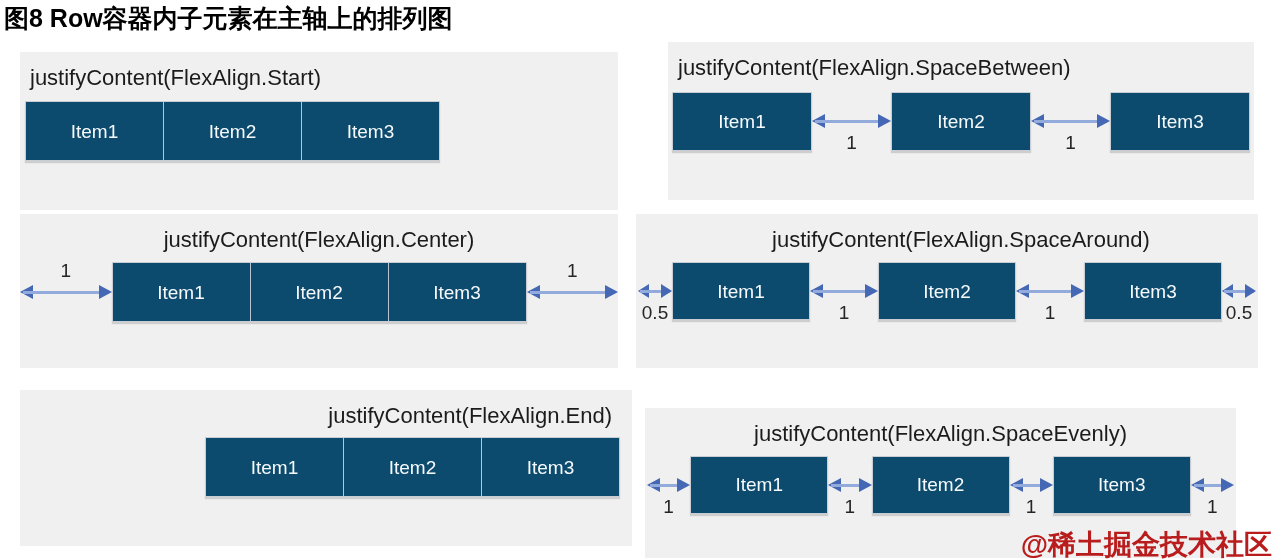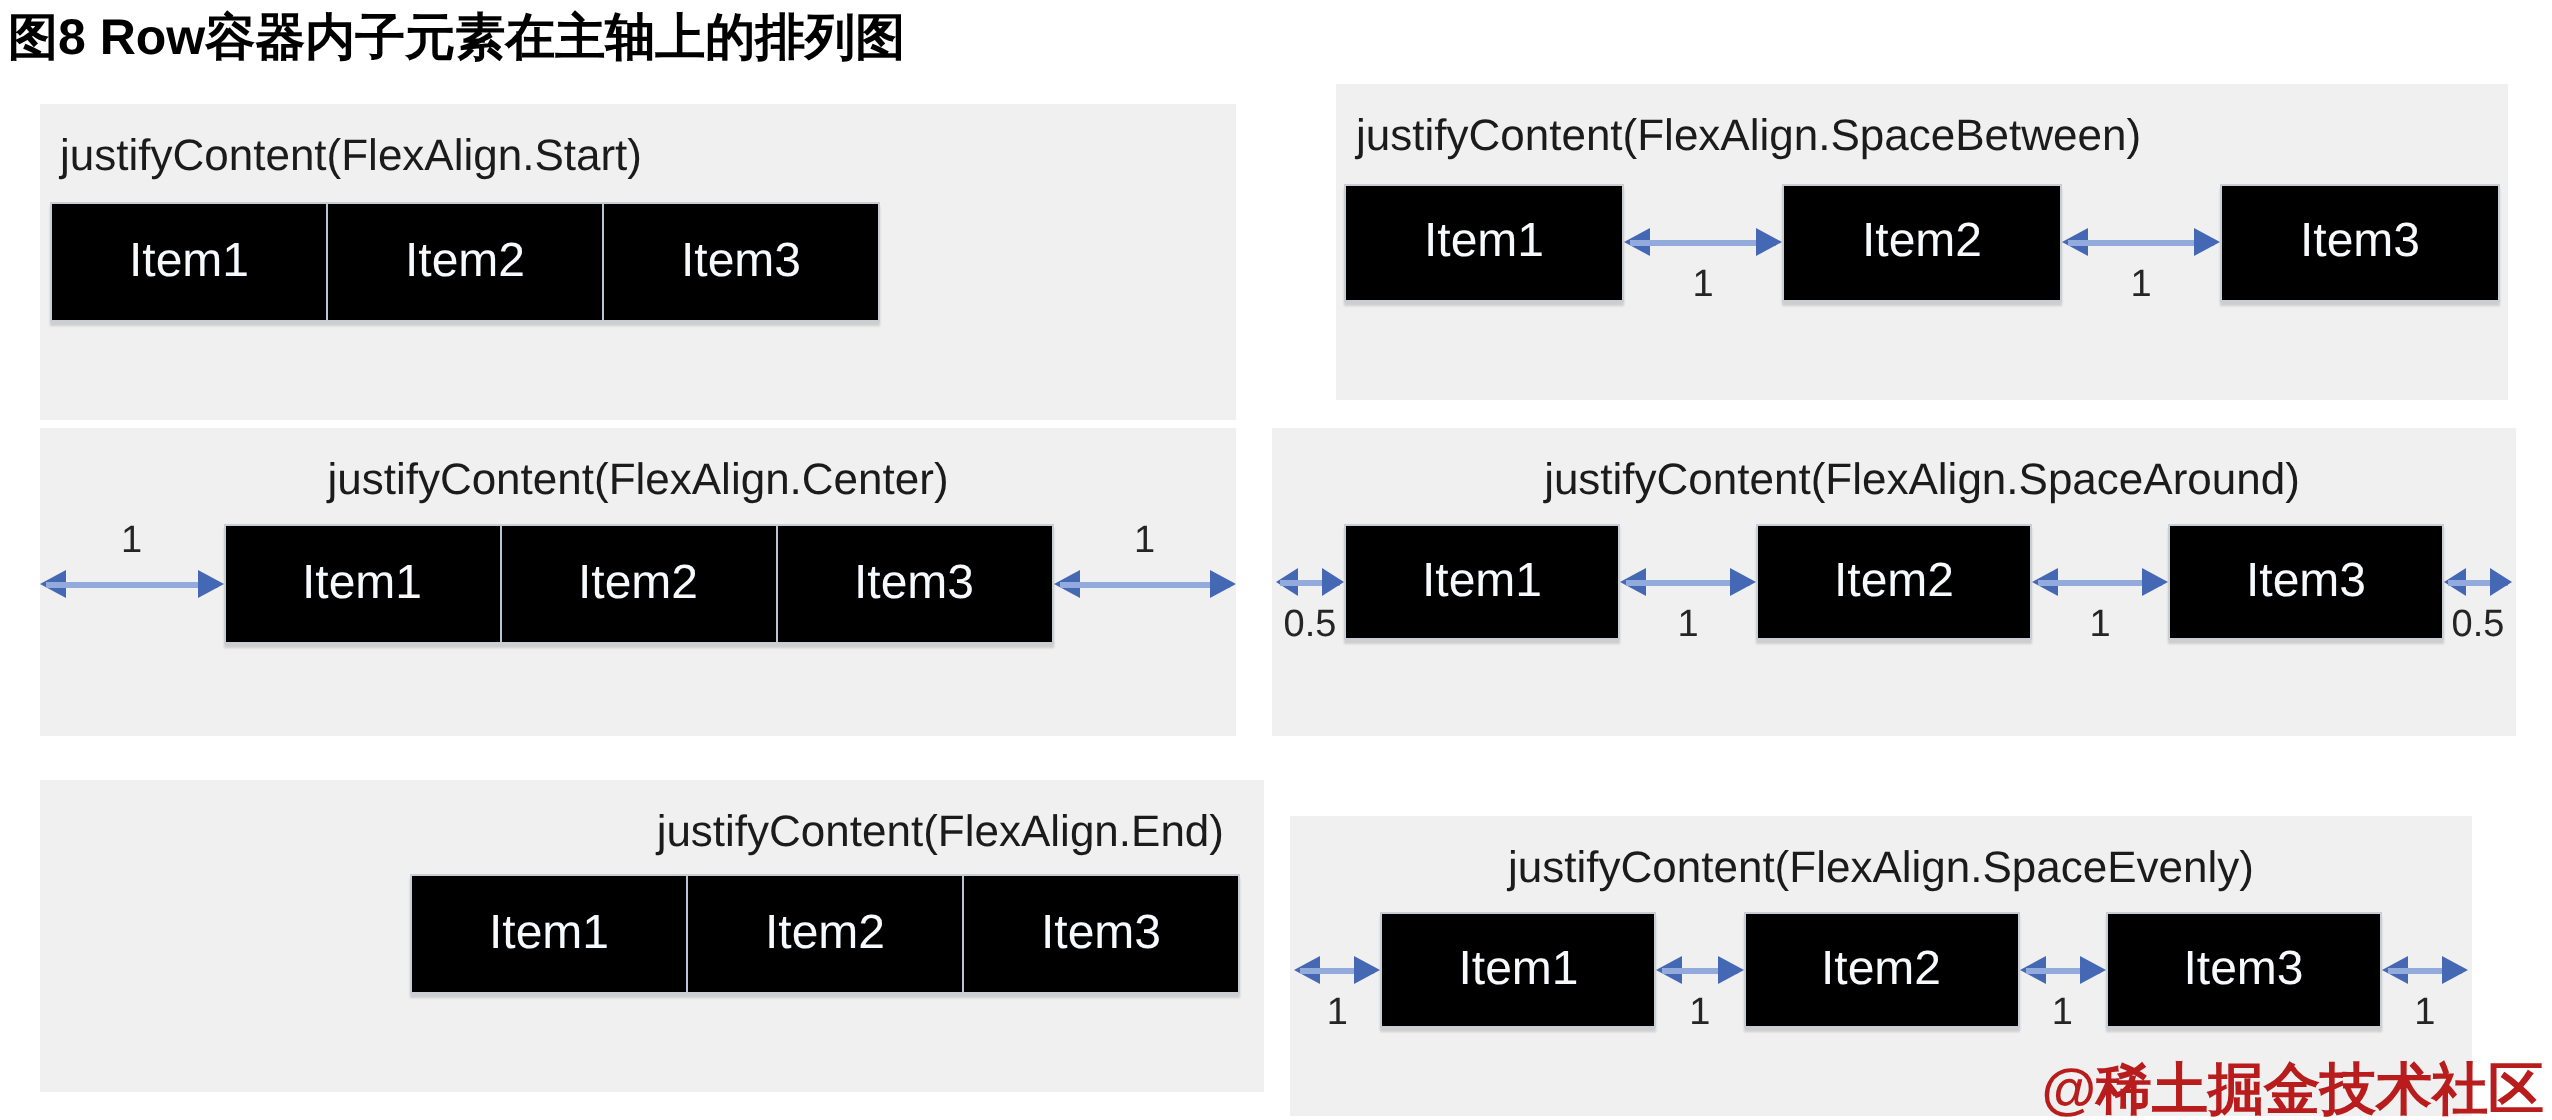--- a/index.html
+++ b/index.html
@@ -29,23 +29,23 @@
 
   .row{position:absolute;display:flex;align-items:center;}
   .p1 .row{left:5px;top:49px;height:60px;}
   .p2 .row{left:4px;right:4px;top:49px;height:60px;}
   .p3 .row{left:0;right:0;top:48px;height:60px;}
   .p4 .row{left:2px;right:2px;top:48px;height:58px;}
   .p5 .row{right:12px;top:48px;height:58px;}
   .p6 .row{left:2px;right:2px;top:48px;height:57px;}
 
   .item{
-    background:#000000;color:#f7fafc;
+    background:#0c4a6e;color:#f7fafc;
     display:flex;align-items:center;justify-content:center;
-    font-size:24px;line-height:1;
+    font-size:19px;line-height:1;
   }
   .item-group{
     display:flex;border:1px solid #c9ced4;
     box-shadow:0 2px 1px rgba(120,120,120,.28);
   }
   .seg{width:137px;height:58px;}
   .seg + .seg{border-left:1px solid #b9c4d6;}
   .solo{
     border:1px solid #c9ced4;
     box-shadow:0 2px 1px rgba(120,120,120,.28);

